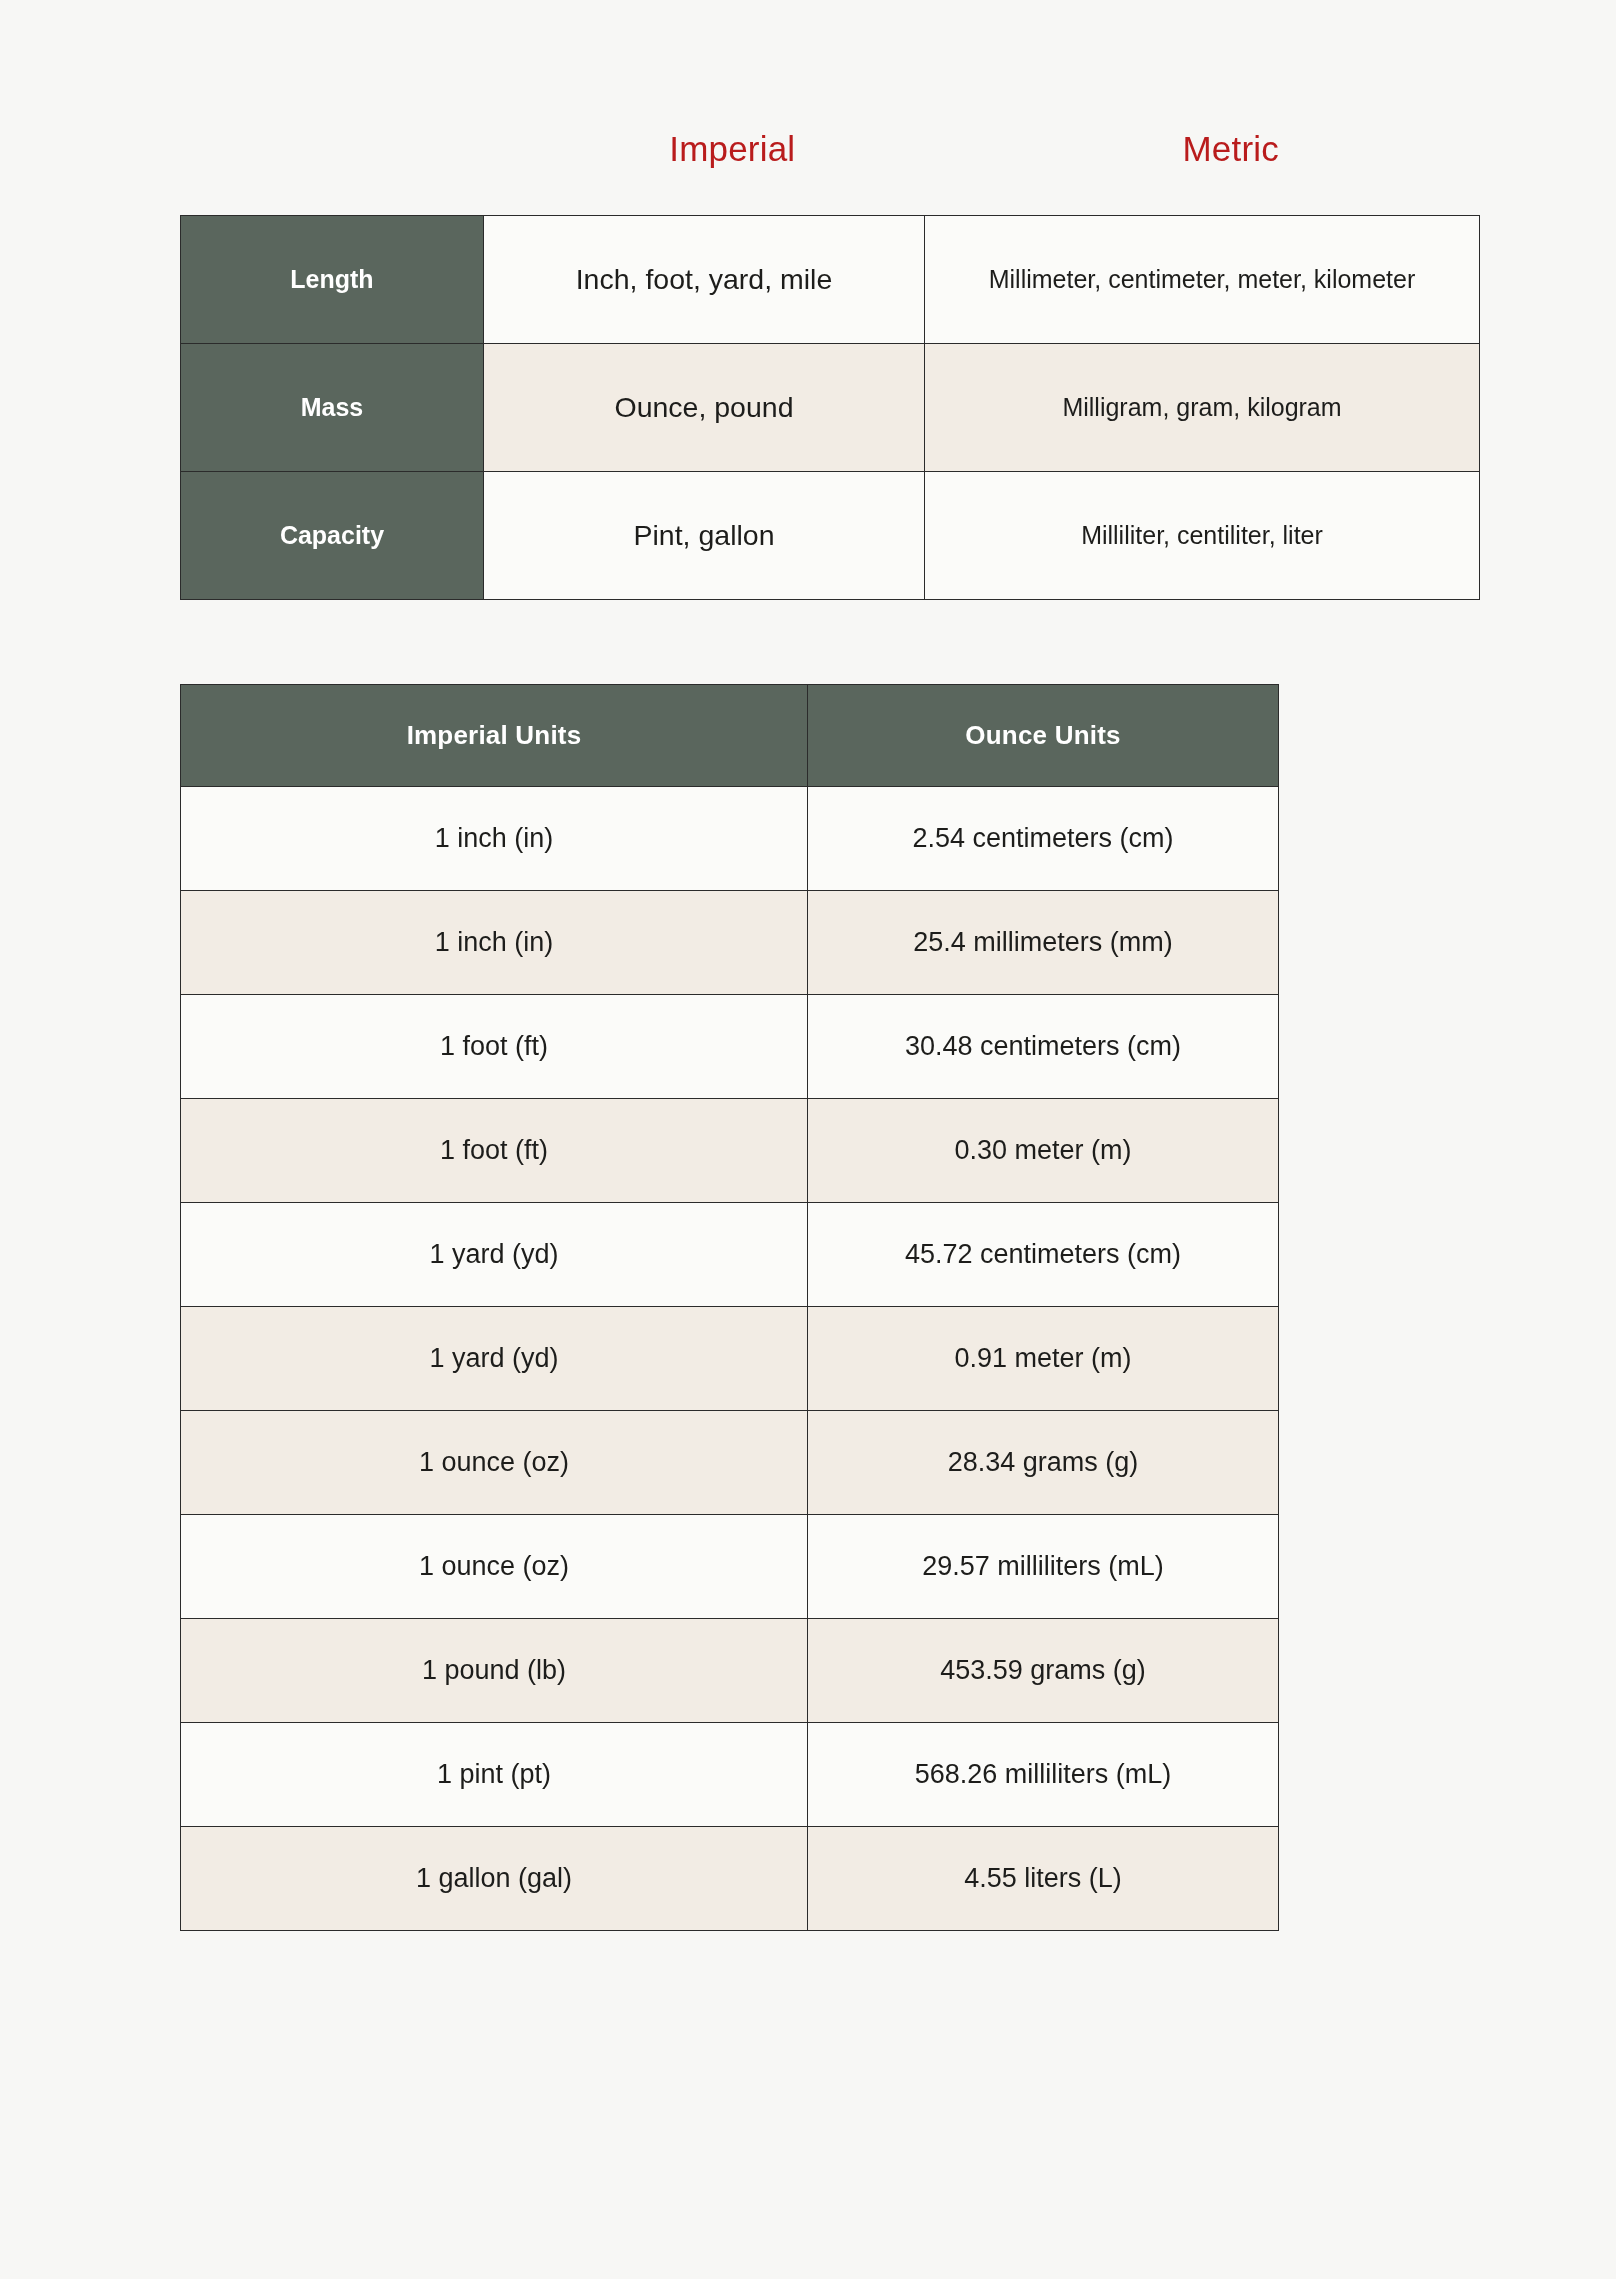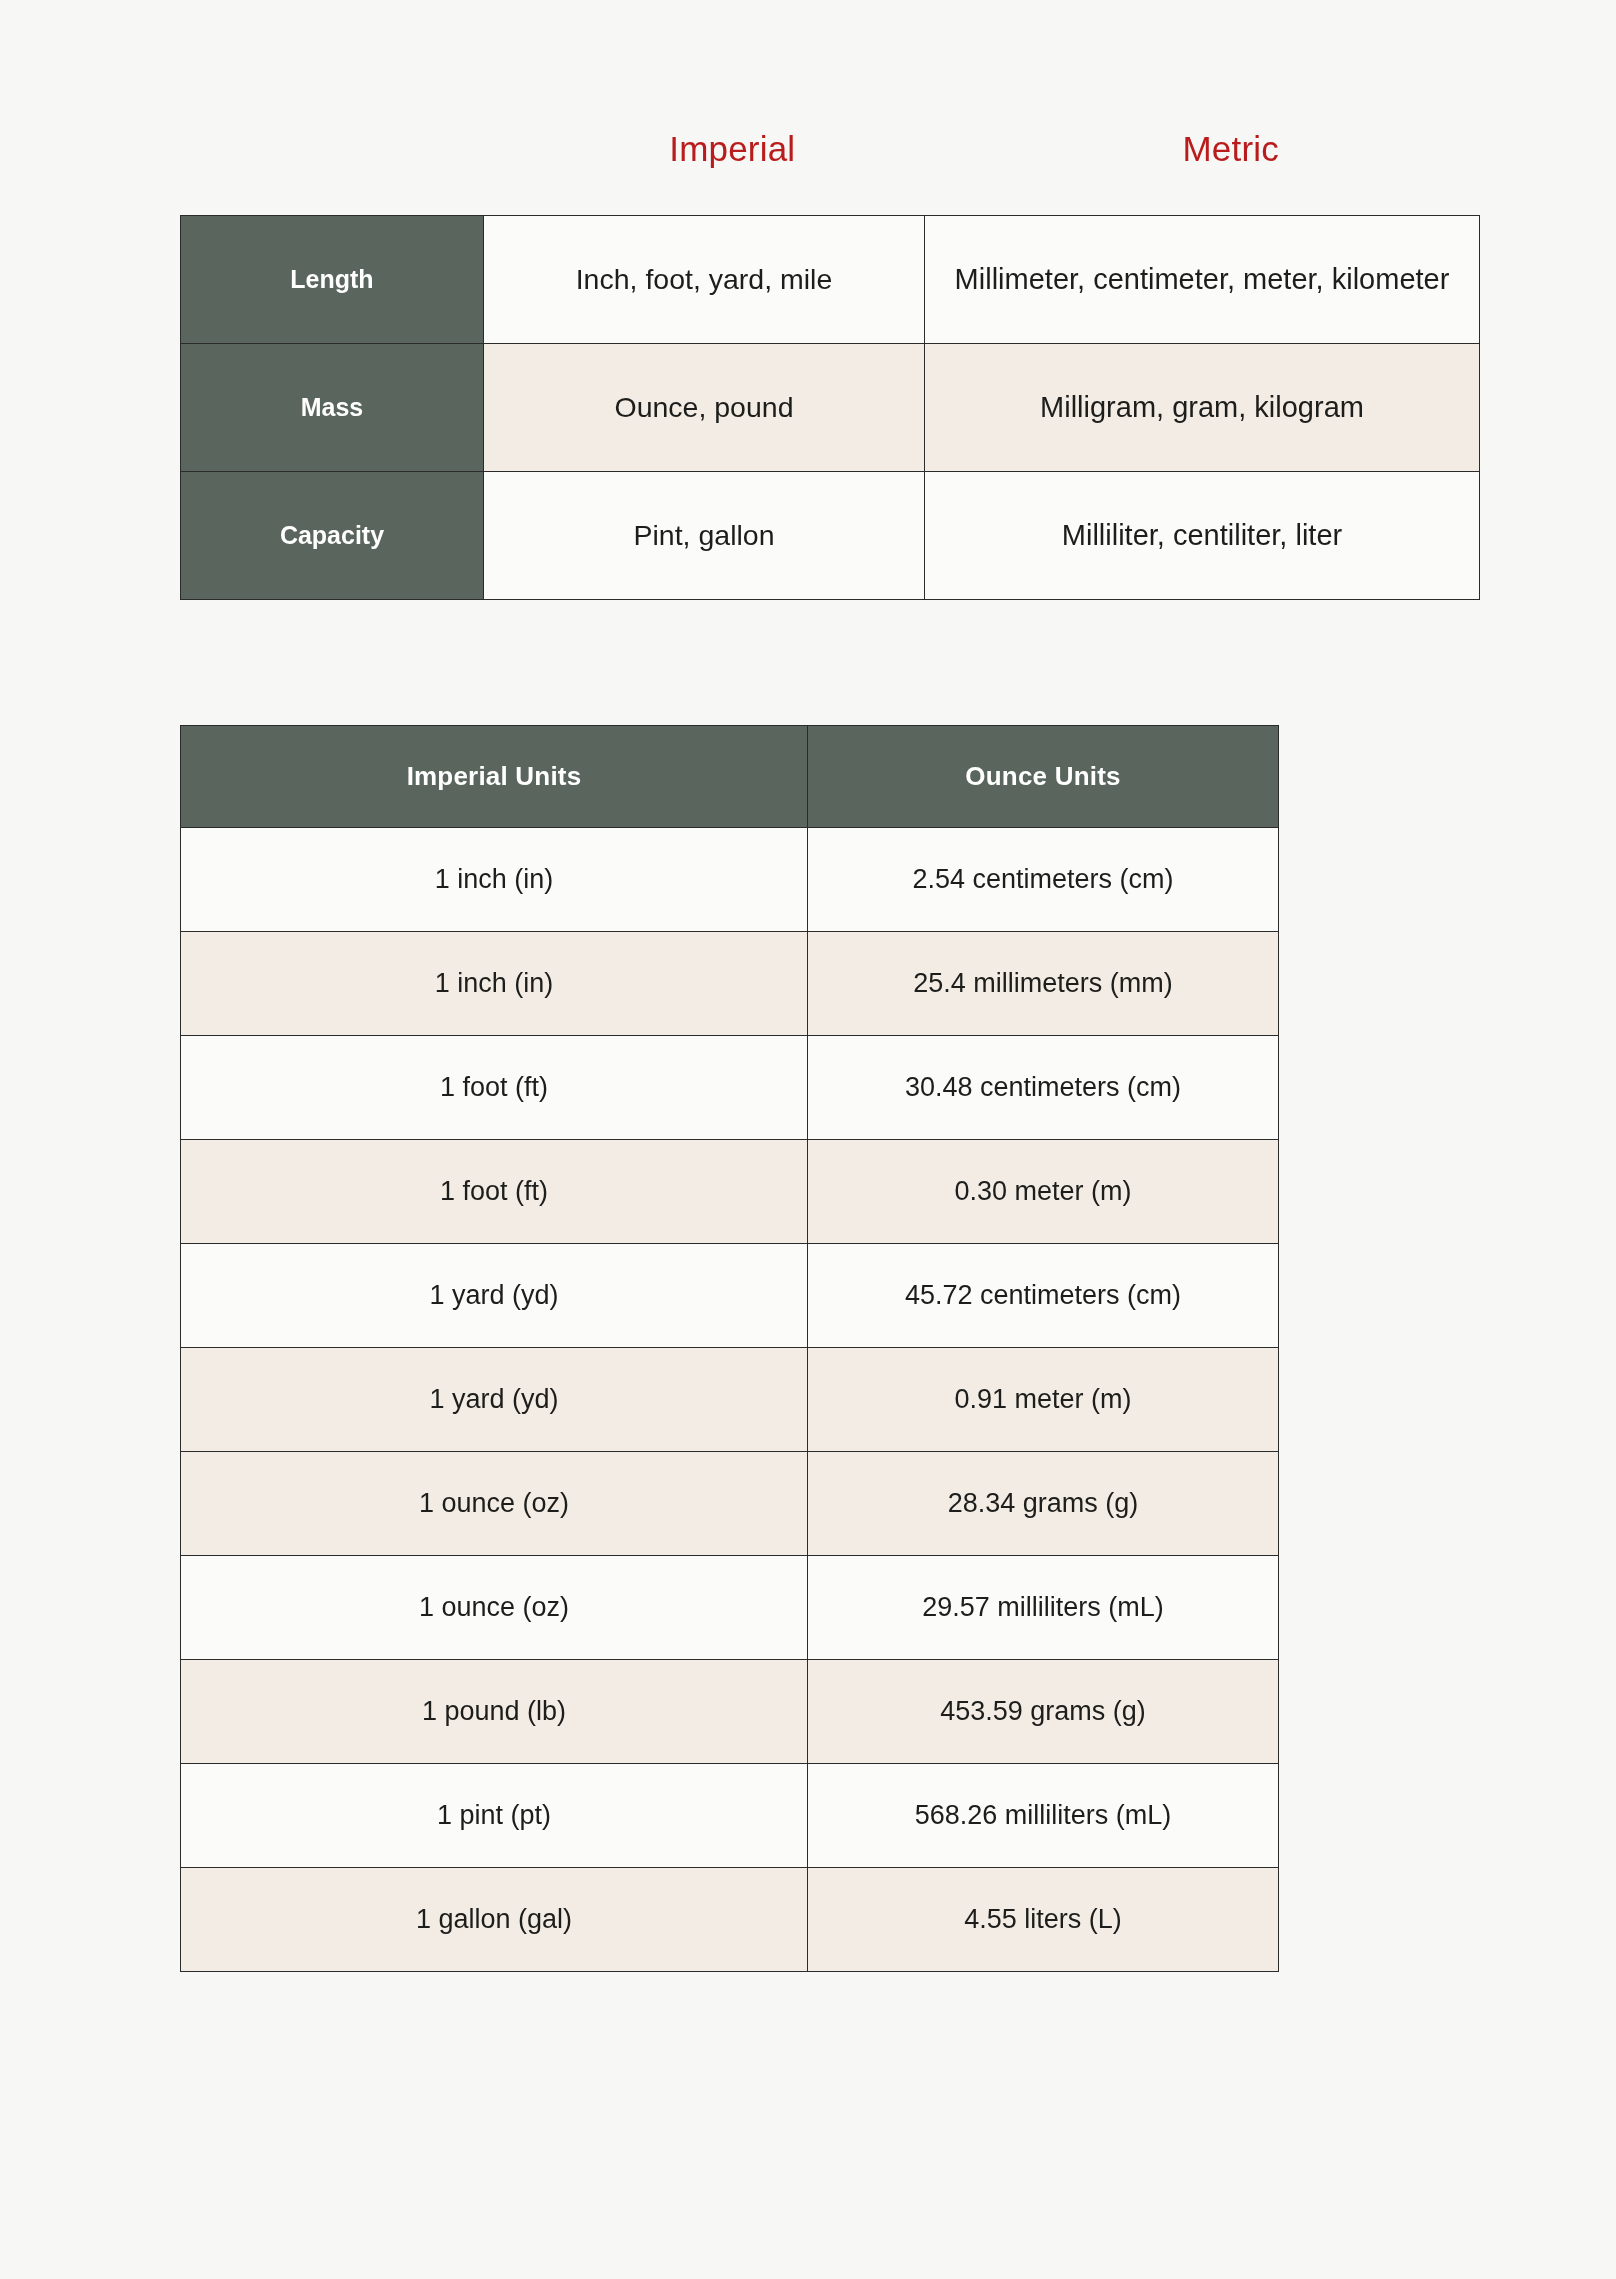--- a/index.html
+++ b/index.html
@@ -68,32 +68,32 @@
   }
   .t1-imp {
     width: 441px;
     text-align: center;
     font-size: 28.5px;
     color: #1d1d1b;
     padding: 9.2px 13px;
   }
   .t1-met {
     text-align: center;
-    font-size: 29px;
+    font-size: 25px;
     color: #1d1d1b;
     padding: 9.2px 16.5px;
     line-height: 1.45;
   }
   .row-white td:not(.t1-label) { background: #fbfbf9; }
   .row-beige td:not(.t1-label) { background: #f2ece4; }
 
   
   .table2 {
     position: absolute;
-    top: 725px;
+    top: 684px;
     left: 180px;
     width: 1099px;
     border-collapse: collapse;
     table-layout: fixed;
   }
   .table2 th, .table2 td {
     border: 1.8px solid #2b2b2b;
     padding: 0;
   }
   .table2 th {

